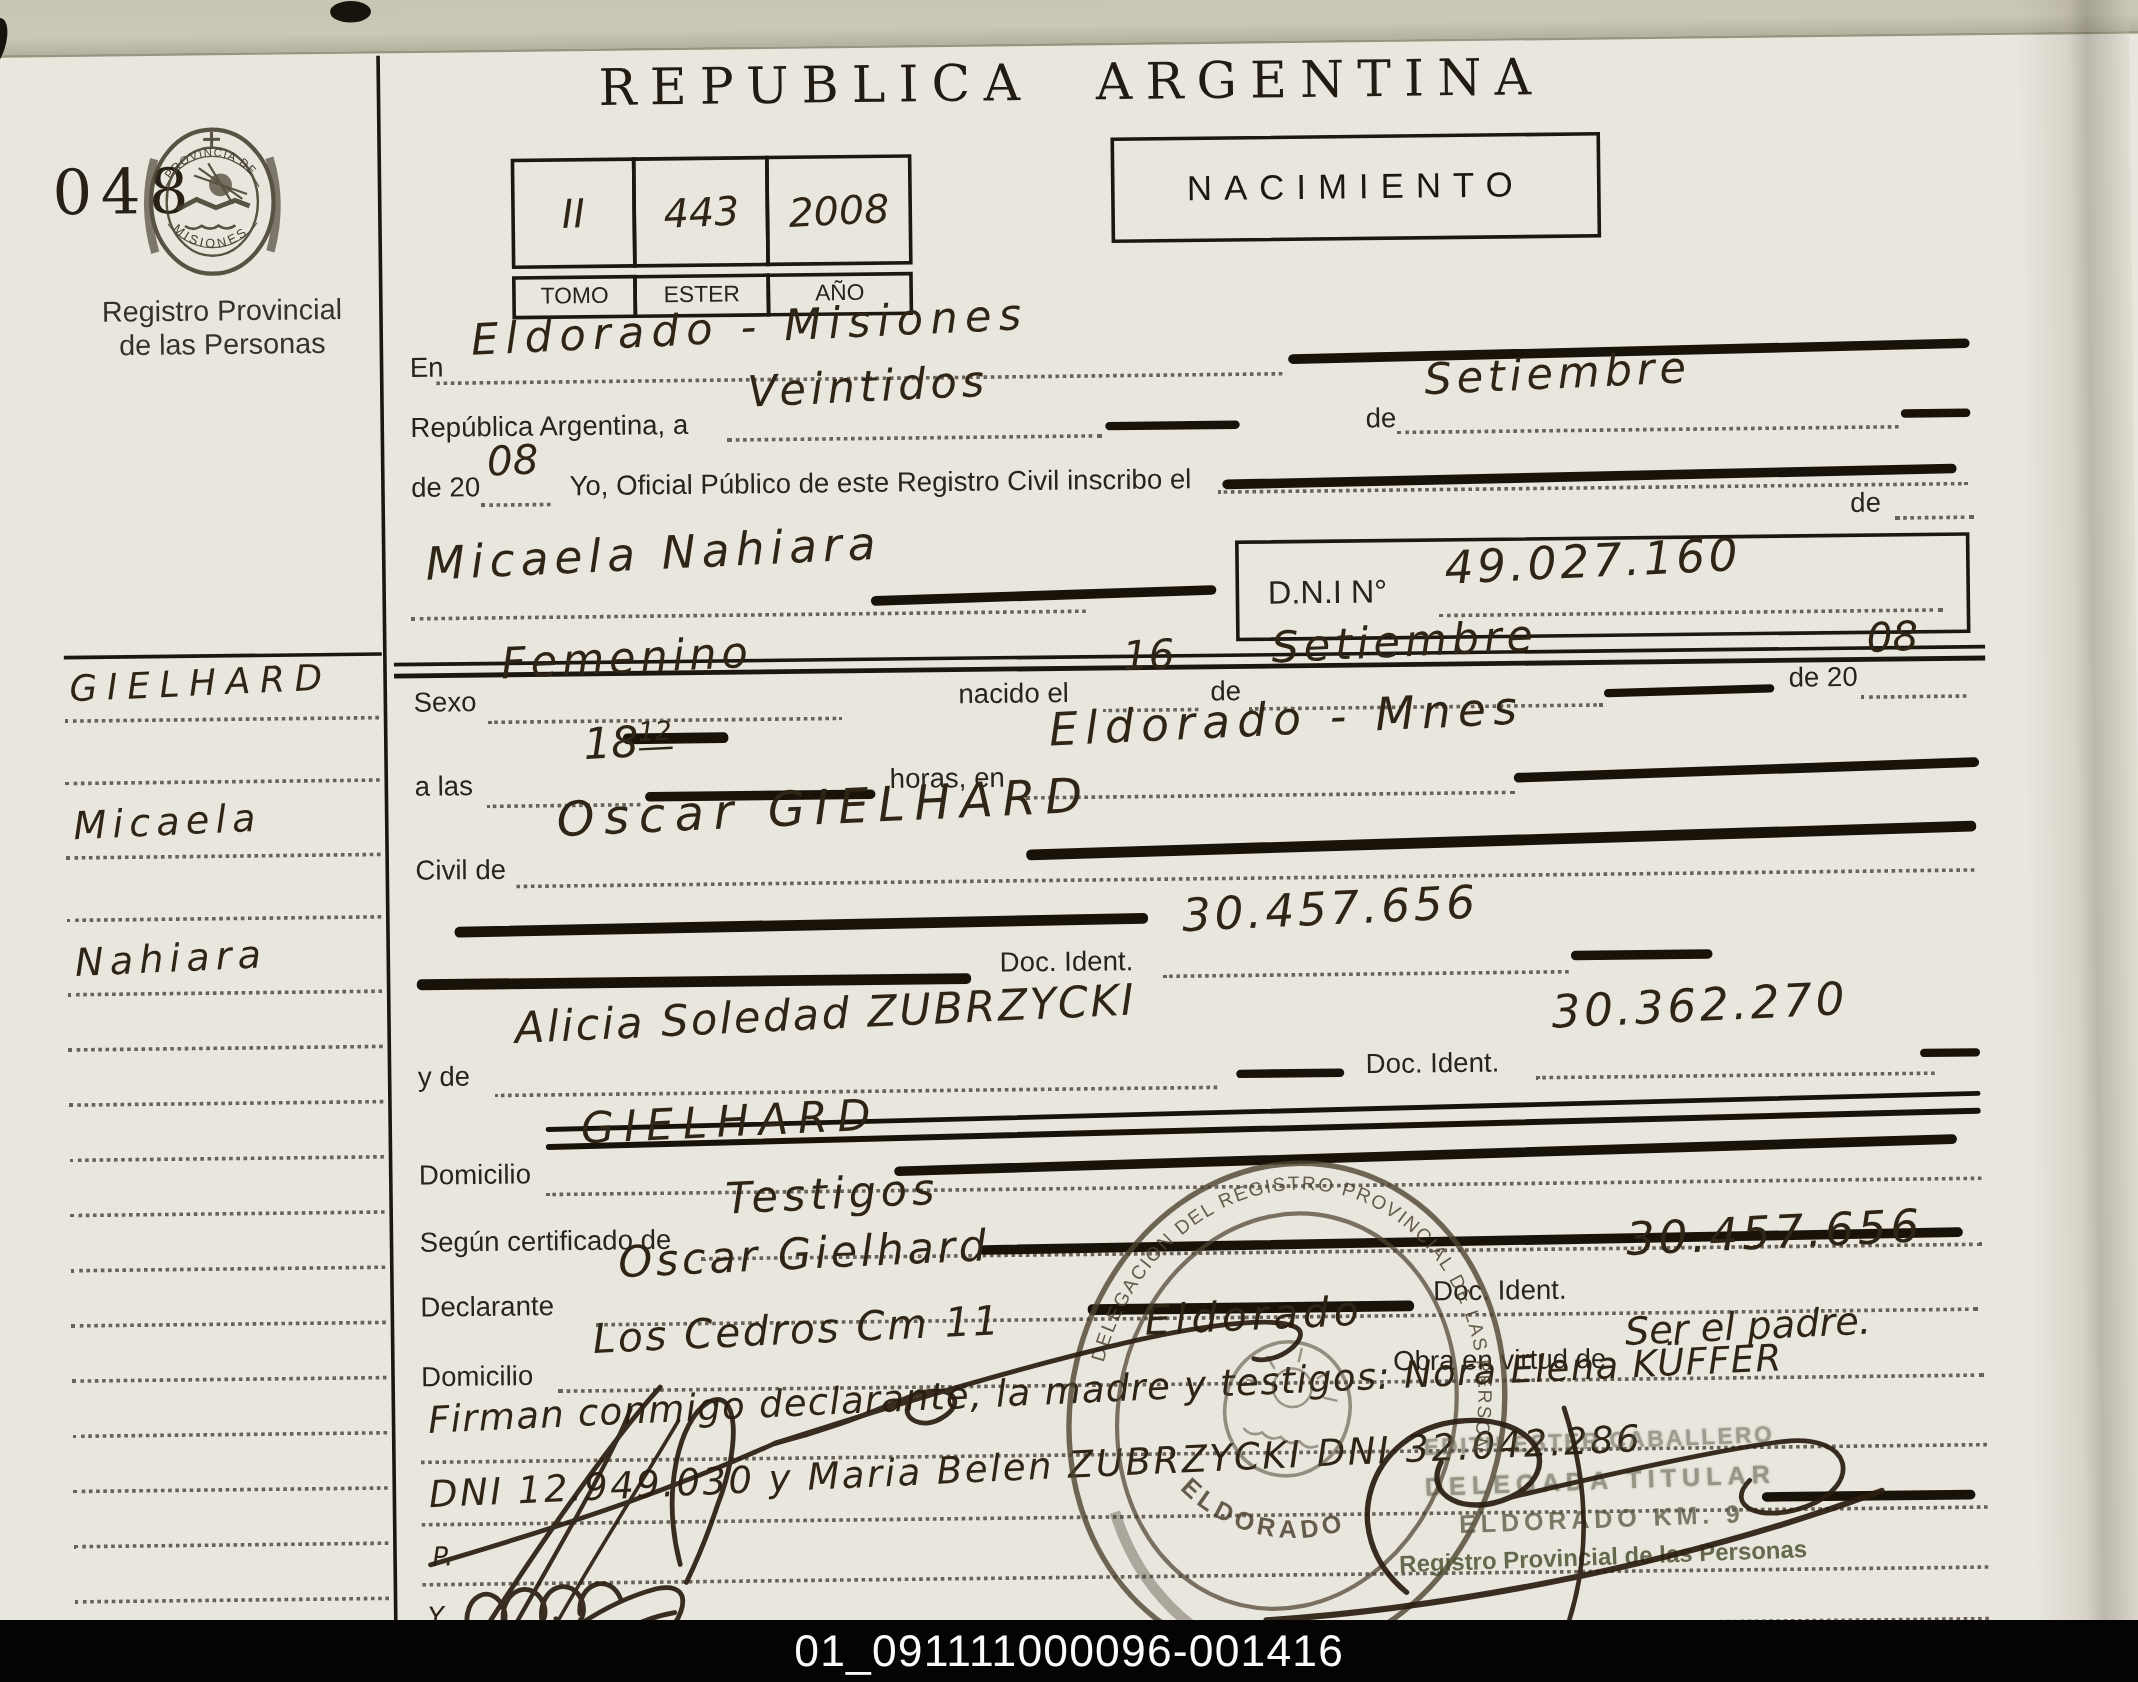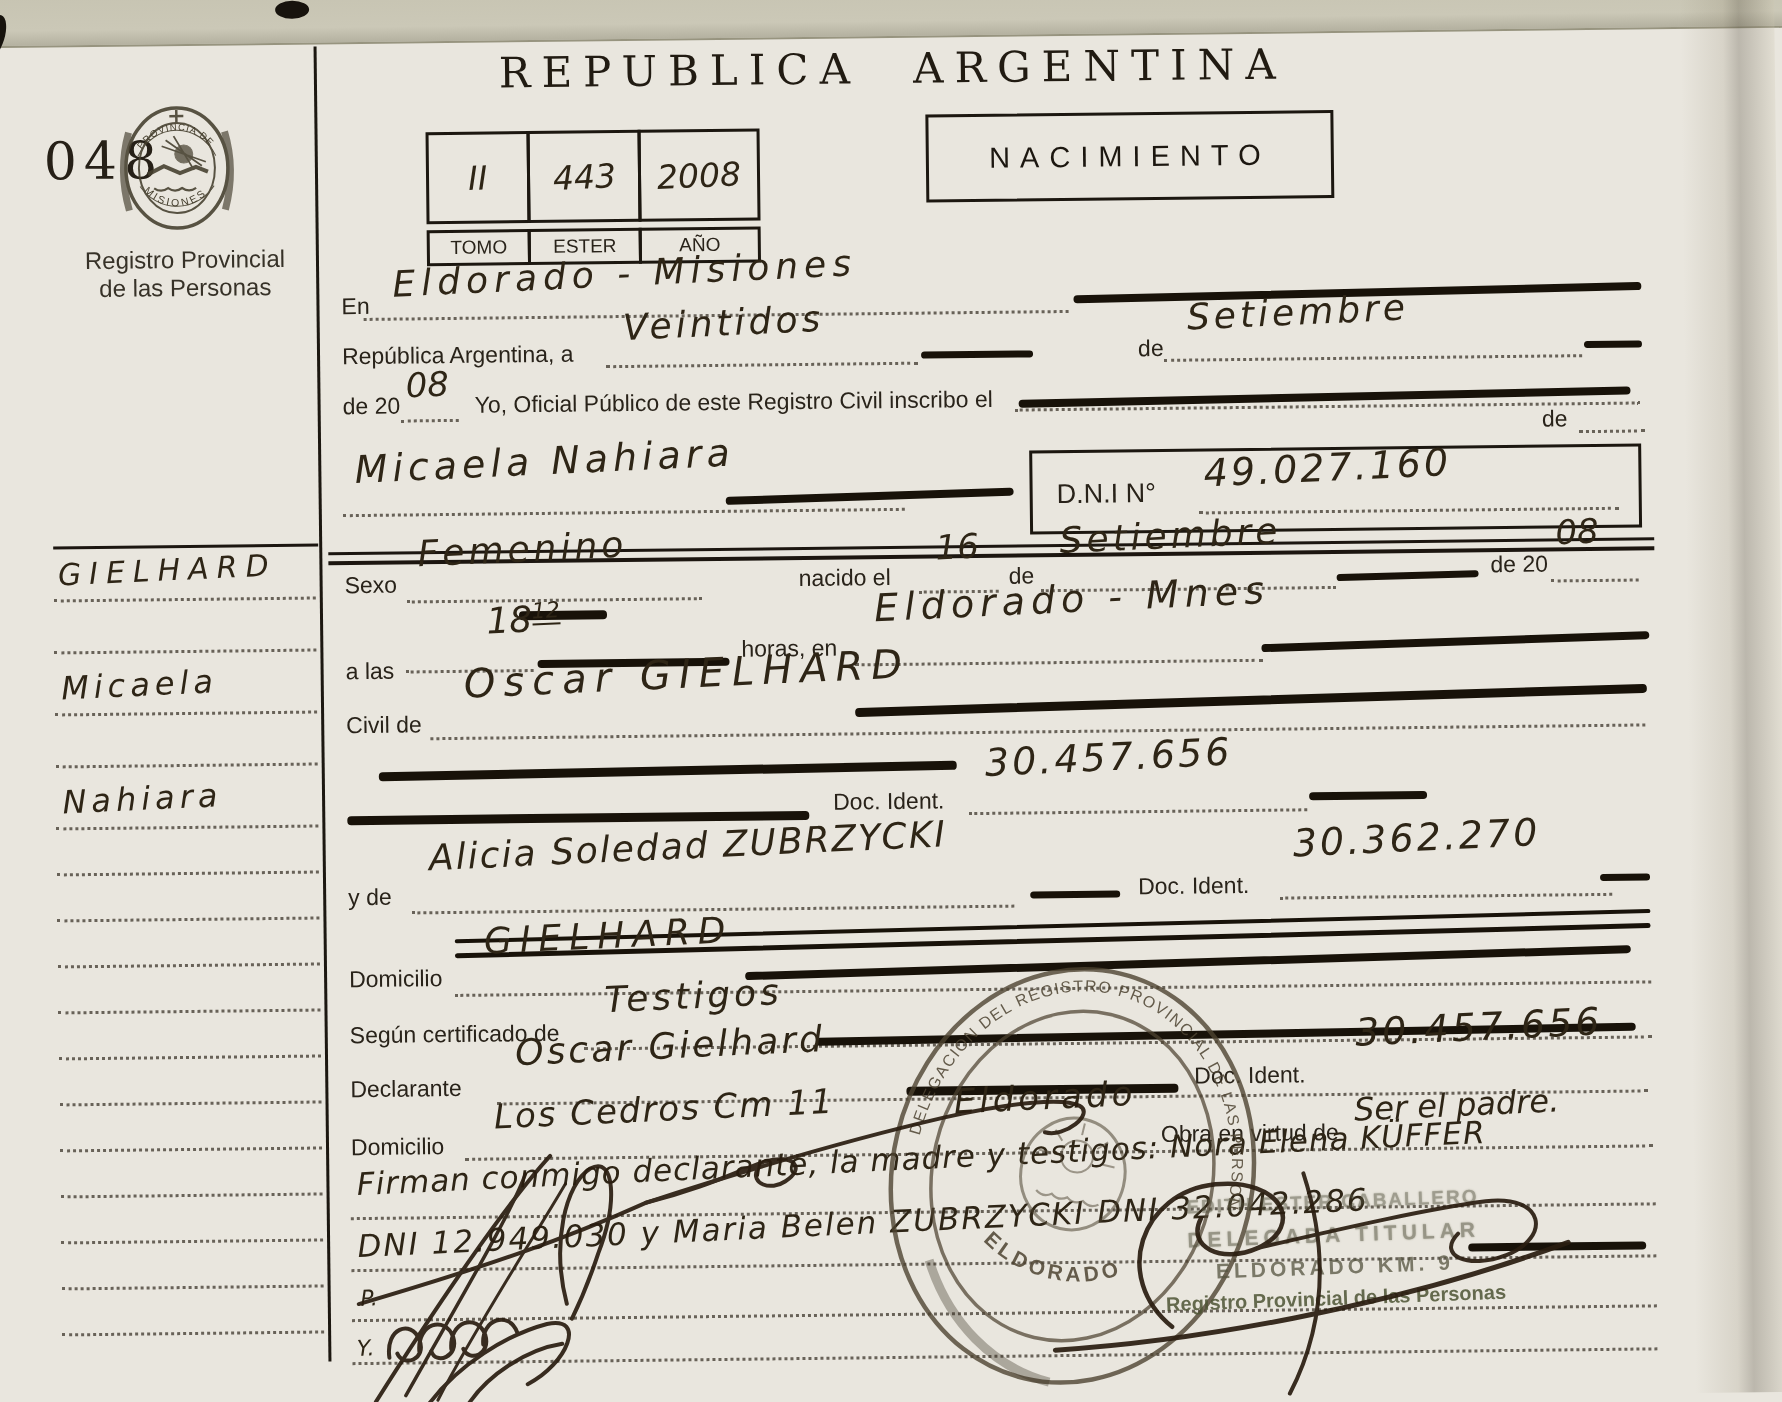--- a/index.html
+++ b/index.html
@@ -193,21 +193,21 @@
   <span class="hw" style="left:938px;top:528px;font-size:34px;">16</span>
   <div class="dot" style="left:920px;top:591px;width:80px;"></div>
   <span class="lbl" style="left:1010px;top:564px;">de</span>
   <span class="hw" style="left:1062px;top:522px;font-size:36px;letter-spacing:4px;">Setiembre</span>
   <div class="dot" style="left:1042px;top:591px;width:295px;"></div>
   <div class="heavy" style="left:1338px;top:578px;width:142px;height:7px;transform:rotate(-1deg);"></div>
   <span class="lbl" style="left:1492px;top:558px;">de 20</span>
   <span class="hw" style="left:1558px;top:520px;font-size:34px;">08</span>
   <div class="dot" style="left:1552px;top:587px;width:88px;"></div>
 
-  <span class="lbl" style="left:346px;top:636px;margin-top:16px;">a las</span>
+  <span class="lbl" style="left:346px;top:636px;">a las</span>
   <span class="hw" style="left:488px;top:596px;font-size:36px;"><span>18</span><sup style="font-size:22px;border-bottom:2px solid #2e2516;">12</sup></span>
   <div class="dot" style="left:406px;top:665px;width:128px;"></div>
   <div class="heavy" style="left:538px;top:656px;width:192px;height:8px;"></div>
   <span class="lbl" style="left:742px;top:634px;">horas, en</span>
   <span class="hw" style="left:876px;top:586px;font-size:38px;letter-spacing:6px;">Eldorado - Mnes</span>
   <div class="dot" style="left:855px;top:663px;width:408px;"></div>
   <div class="heavy" style="left:1262px;top:644px;width:388px;height:8px;transform:rotate(-1.3deg);"></div>
 
   <span class="lbl" style="left:346px;top:706px;">Civil de</span>
   <span class="hw" style="left:465px;top:656px;font-size:40px;letter-spacing:8px;">Oscar GIELHARD</span>
@@ -308,13 +308,16 @@
       <path d="M420,1400 C450,1360 500,1330 540,1320 C580,1312 560,1360 520,1380 M460,1400 C480,1370 520,1345 555,1340" stroke-width="4"></path>
       <path d="M1165,1330 C1105,1280 1135,1195 1210,1188 C1275,1182 1300,1230 1252,1252 C1215,1268 1180,1250 1195,1222" stroke-width="4.5"></path>
       <path d="M1252,1252 C1330,1235 1420,1215 1480,1208 C1540,1202 1545,1245 1500,1262 C1462,1276 1430,1262 1452,1240" stroke-width="4"></path>
       <path d="M1048,1352 C1180,1345 1380,1315 1562,1250" stroke-width="5"></path>
       <path d="M1298,1178 C1322,1255 1318,1330 1282,1398" stroke-width="4"></path>
     </g>
   </svg>
 
  </div>
 
+ <div class="footer-bar">
+   <span>01_091111000096-001416</span>
+ </div>
 </div>
 
 </body></html>

